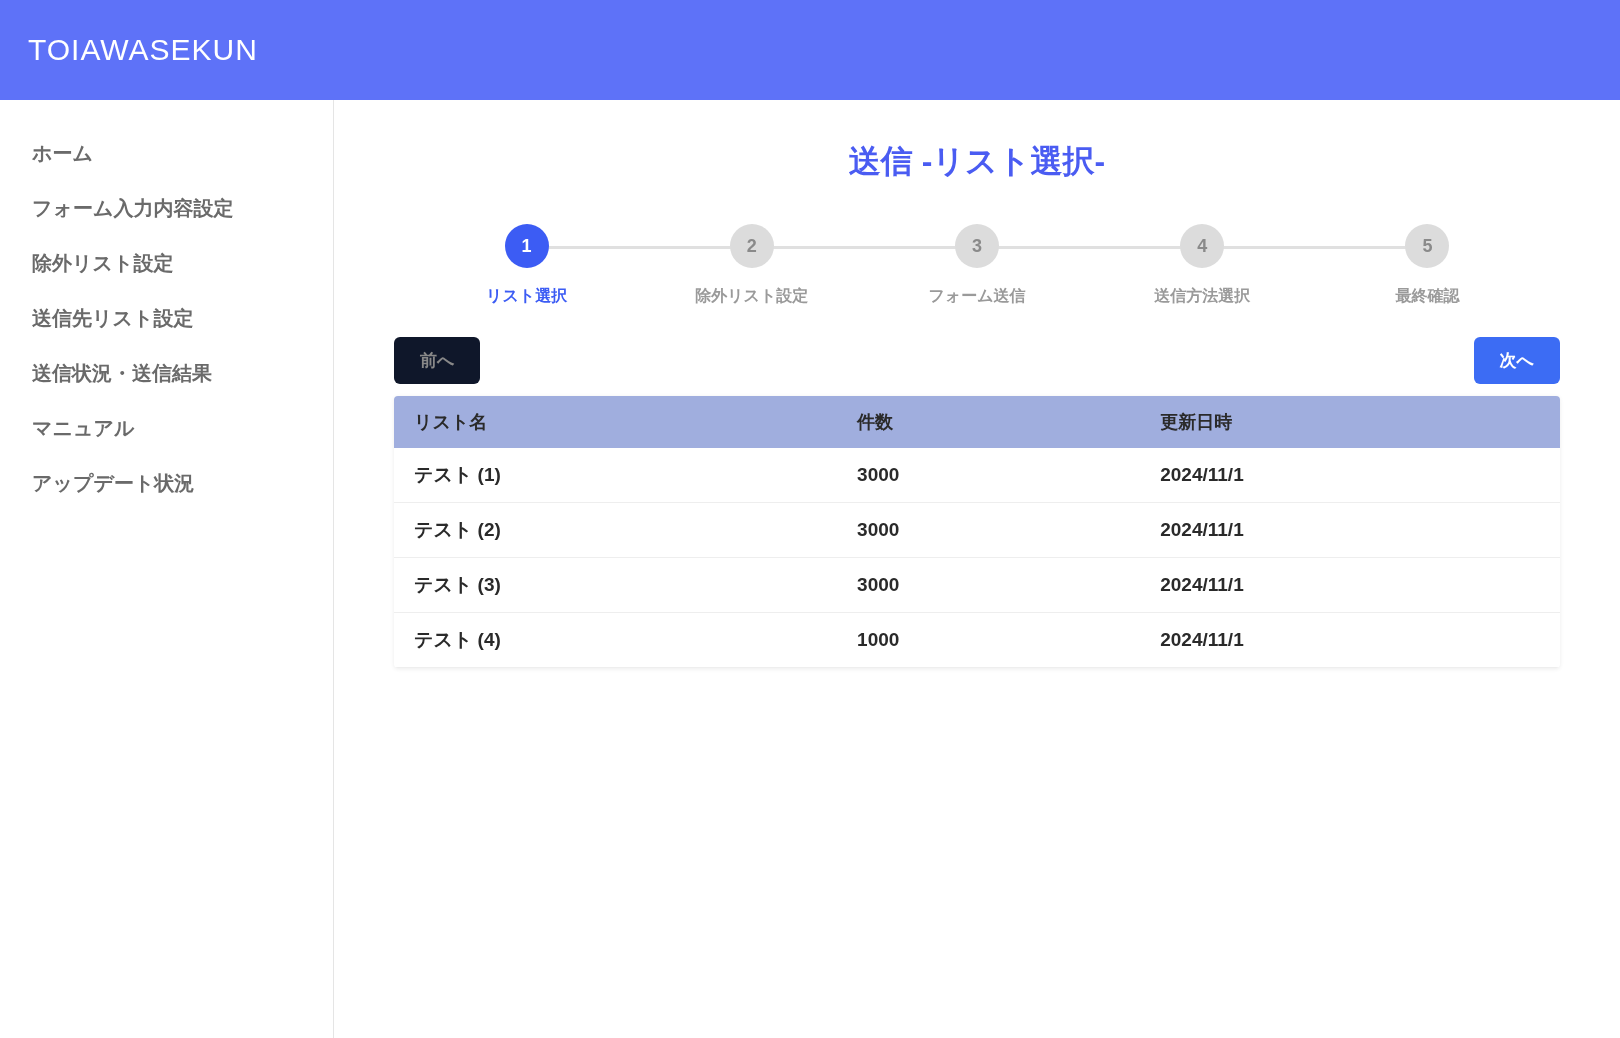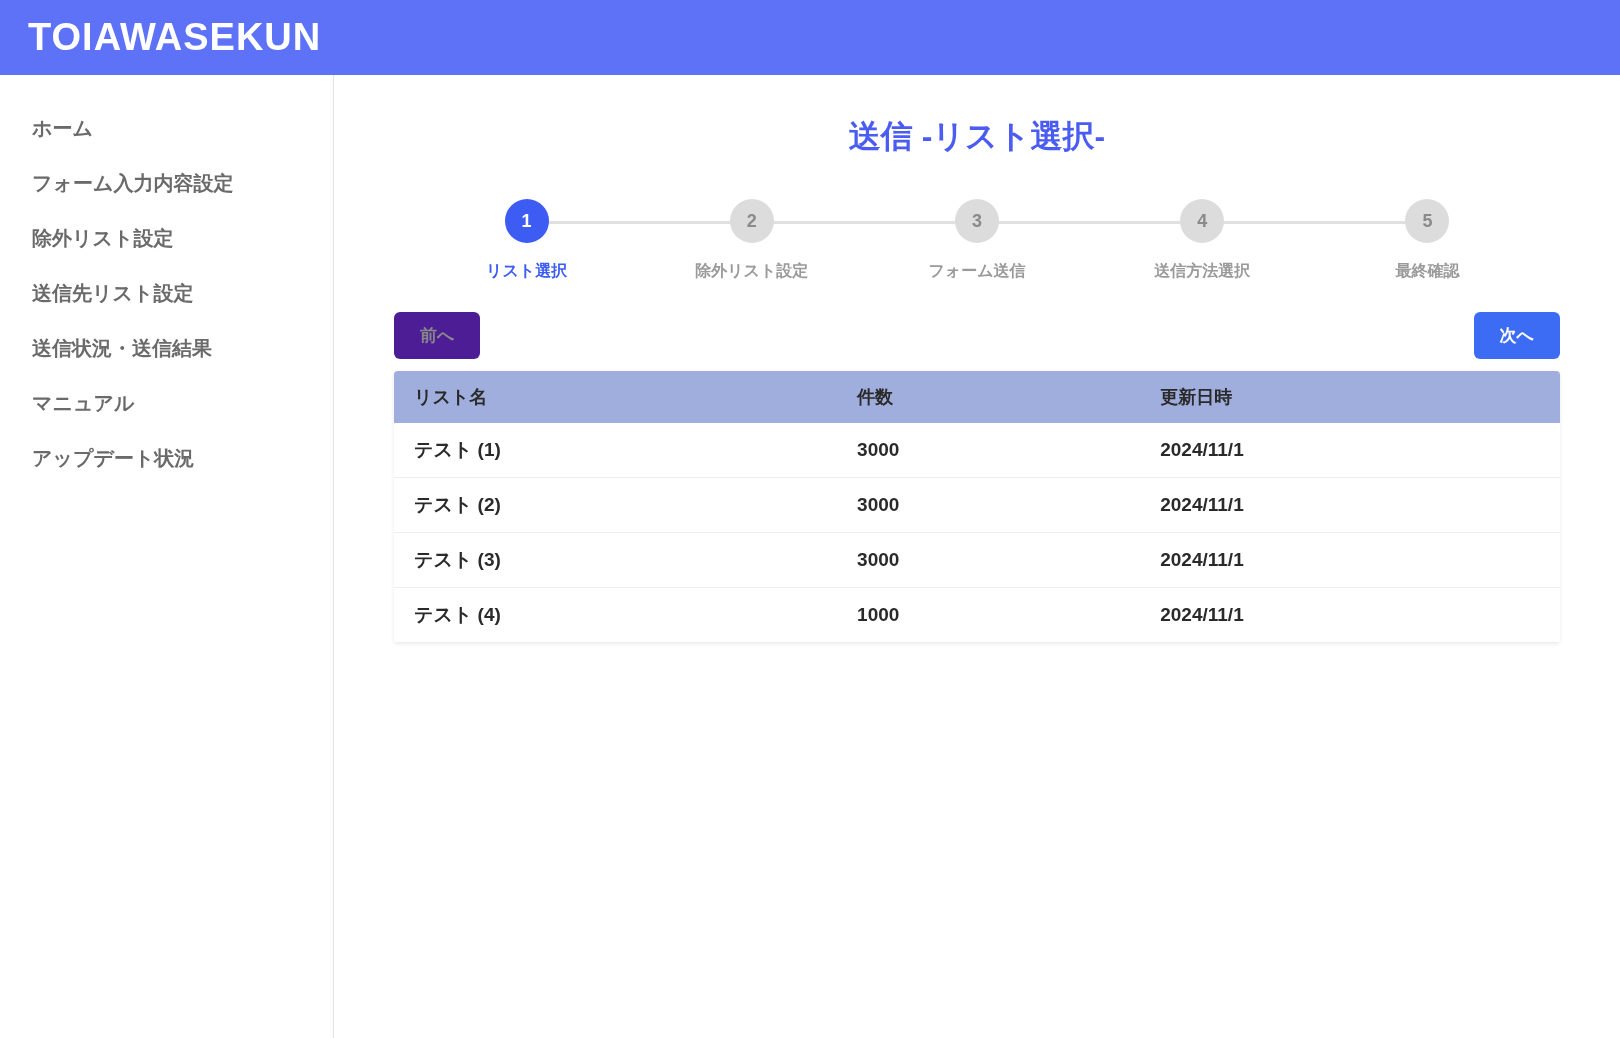--- a/index.html
+++ b/index.html
@@ -7,23 +7,23 @@
       padding: 0;
       box-sizing: border-box;
     }
     body {
       font-family: -apple-system, BlinkMacSystemFont, "Segoe UI", "Hiragino Sans", "Hiragino Kaku Gothic ProN", sans-serif;
       background: #fff;
     }
     .header {
       background: #5e72f8;
       color: #fff;
-      padding: 16px 28px;
-      font-size: 38px;
-      font-weight: 700;
+      padding: 33px 28px;
+      font-size: 30px;
+      font-weight: 400;
       letter-spacing: 1px;
     }
     .container {
       display: flex;
       min-height: calc(100vh - 68px);
     }
     .sidebar {
       width: 334px;
       border-right: 1px solid #e5e5e5;
       padding: 28px 14px;
@@ -114,21 +114,21 @@
     }
     .btn {
       padding: 12px 26px;
       border: none;
       border-radius: 6px;
       font-size: 17px;
       font-weight: 700;
       cursor: pointer;
     }
     .btn-prev {
-      background: #4c1d95;
+      background: #0f172a;
       color: #888;
     }
     .btn-next {
       background: #3c6cf4;
       color: #fff;
     }
     .table-label {
       font-size: 18px;
       font-weight: 600;
       margin-bottom: 6px;

